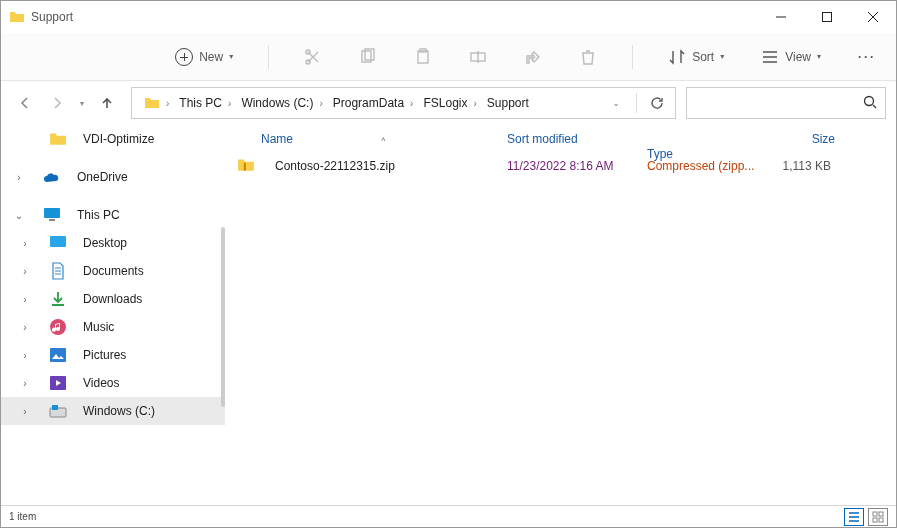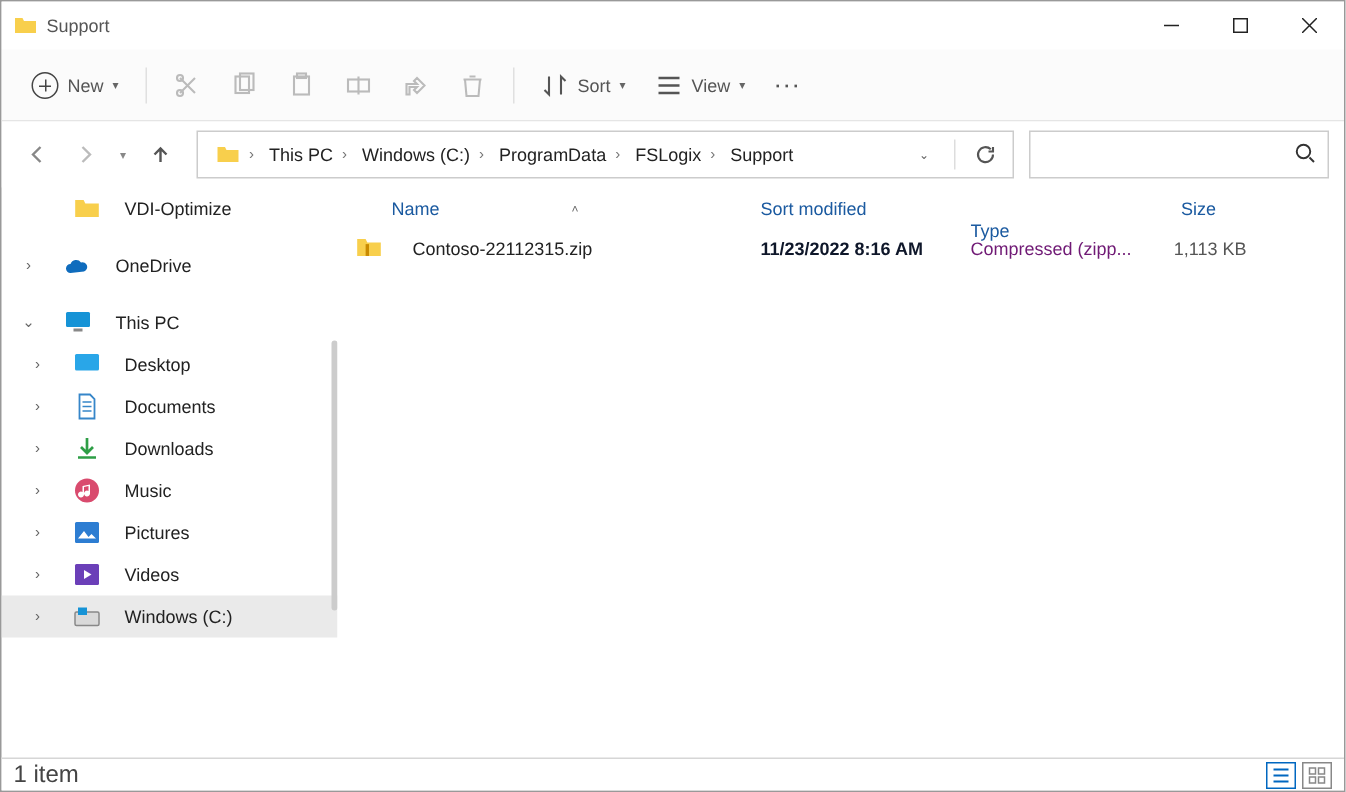--- a/index.html
+++ b/index.html
@@ -7,21 +7,21 @@
 
   
   .titlebar { height: 32px; display: flex; align-items: center; padding-left: 8px; background: #fff; }
   .titlebar .icon { width: 16px; height: 16px; margin-right: 6px; display:flex; align-items:center; justify-content:center; }
   .titlebar .title { color: #555; font-size: 12px; flex: 0 0 auto; }
   .titlebar .spacer { flex: 1; }
   .titlebar .ctrl { width: 46px; height: 32px; display: flex; align-items: center; justify-content: center; color: #222; }
   .titlebar .ctrl svg { width: 10px; height: 10px; }
 
   
-  .toolbar { height: 48px; display: flex; align-items: center; padding: 0 12px; gap: 4px; border-bottom: 1px solid #e5e5e5; background: #fbfbfb; }
+  .toolbar { height: 48px; display: flex; align-items: center; padding: 0 12px; gap: 21px; border-bottom: 1px solid #e5e5e5; background: #fbfbfb; justify-content: flex-end; }
   .tb-btn { display: flex; align-items: center; height: 34px; padding: 0 8px; border-radius: 4px; color: #555; gap:6px; }
   .tb-btn.disabled { color: #bbb; }
   .tb-btn .ico { width: 18px; height: 18px; display:flex; align-items:center; justify-content:center; }
   .tb-btn .ico svg { width:18px; height:18px; }
   .tb-sep { width: 1px; height: 24px; background: #e0e0e0; margin: 0 6px; }
   .chev { font-size: 8px; color: #666; }
   .tb-new { border: 0px solid transparent; }
   .tb-new .circle { width:18px; height:18px; border:1px solid #444; border-radius:50%; position:relative; }
   .tb-new .circle::before, .tb-new .circle::after { content:""; position:absolute; background:#444; }
   .tb-new .circle::before { left:4px; right:4px; top:8px; height:1px; }
@@ -56,31 +56,31 @@
   .tree-item.depth2 { padding-left: 16px; }
   .tree-item.sel { background:#eaeaea; }
   .tree-gap { height:10px; }
 
   .content { flex:1; display:flex; flex-direction:column; }
   .col-headers { display:flex; align-items:center; height:28px; color:#1b5aa0; padding-left:36px; border-bottom:0; }
   .col { overflow:hidden; white-space:nowrap; text-overflow:ellipsis; padding-right:8px; }
   .col.name { width:246px; display:flex; align-items:center; gap:8px; }
   .col.date { width:140px; }
   .col.type { width:116px;margin-top:29px; }
-  .col.size { width:80px; text-align:center; }
+  .col.size { width:80px; text-align:right; }
   .sort-caret { font-size:8px; color:#666; }
 
   .file-row { display:flex; align-items:center; height:26px; padding-left:12px; color:#222; }
   .file-row .name { width:270px; display:flex; align-items:center; gap:20px; }
-  .file-row .date { width:140px; color:#0f172a;font-weight:bold; }
-  .file-row .type { width:116px; color:#701a75; overflow:hidden; white-space:nowrap; text-overflow:ellipsis; }
+  .file-row .date { width:140px; color:#701a75; }
+  .file-row .type { width:116px; color:#c2410c; overflow:hidden; white-space:nowrap; text-overflow:ellipsis; }
   .file-row .size { width:80px; color:#555; text-align:right; padding-right:12px; }
 
   
-  .status { height:22px; border-top:1px solid #d6d6d6; display:flex; align-items:center; padding:0 8px; font-size:16px; color:#444; background:#fff; }
+  .status { height:22px; border-top:1px solid #d6d6d6; display:flex; align-items:center; padding:0 8px; font-size:10px; color:#444; background:#fff; }
   .status .spacer { flex:1; }
   .view-toggle { width:20px; height:18px; border:1px solid #0067c0; margin-left:4px; display:flex; align-items:center; justify-content:center; }
   .view-toggle.active { border:1px solid #0067c0; background:#fff; }
   .view-toggle.inactive { border:1px solid #888; color:#888; }
 
   
   .folder-svg { fill:#f8cf4c; }
   .vdi-folder { fill:#f8cf4c; }
 </style>
 </head>

